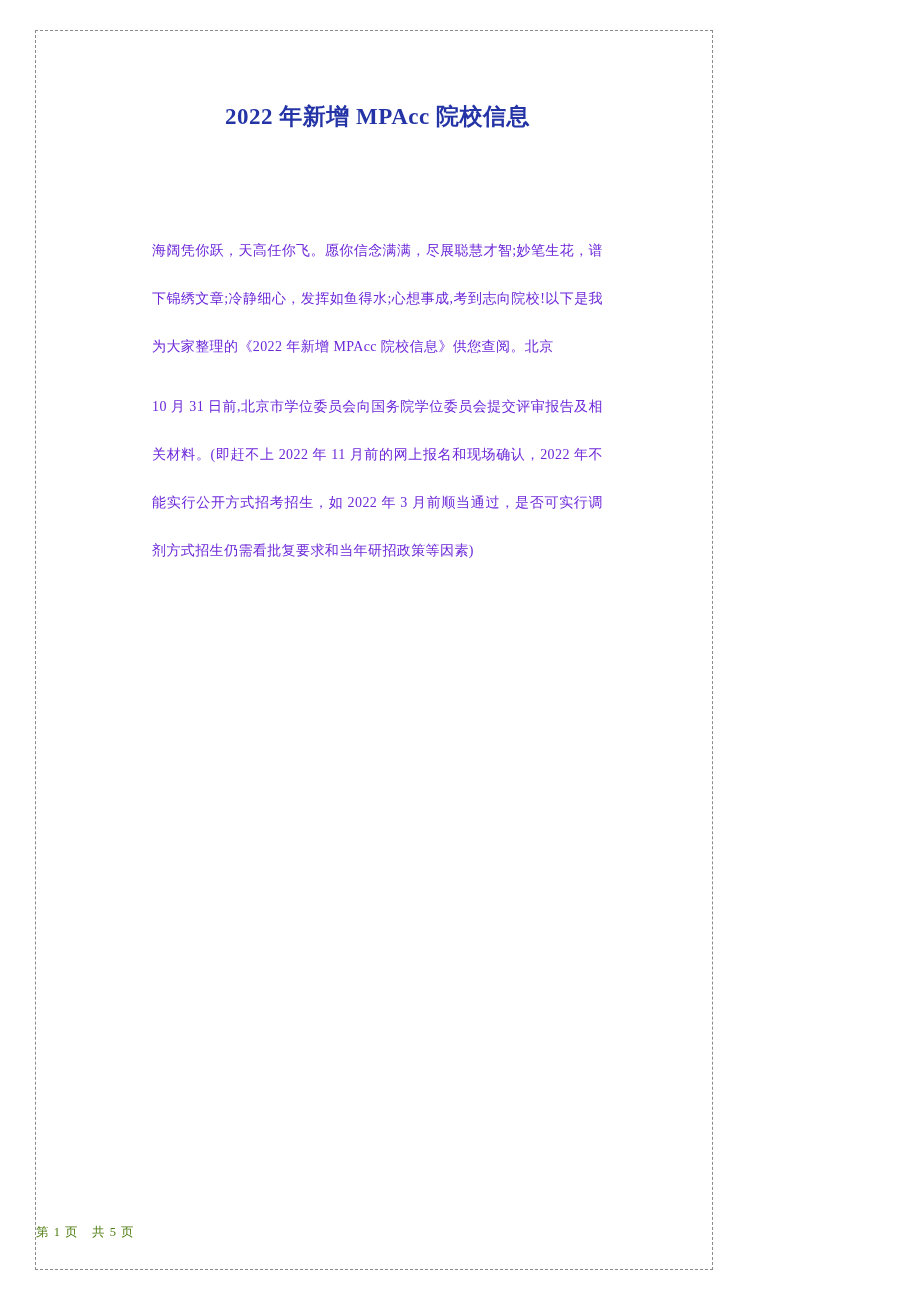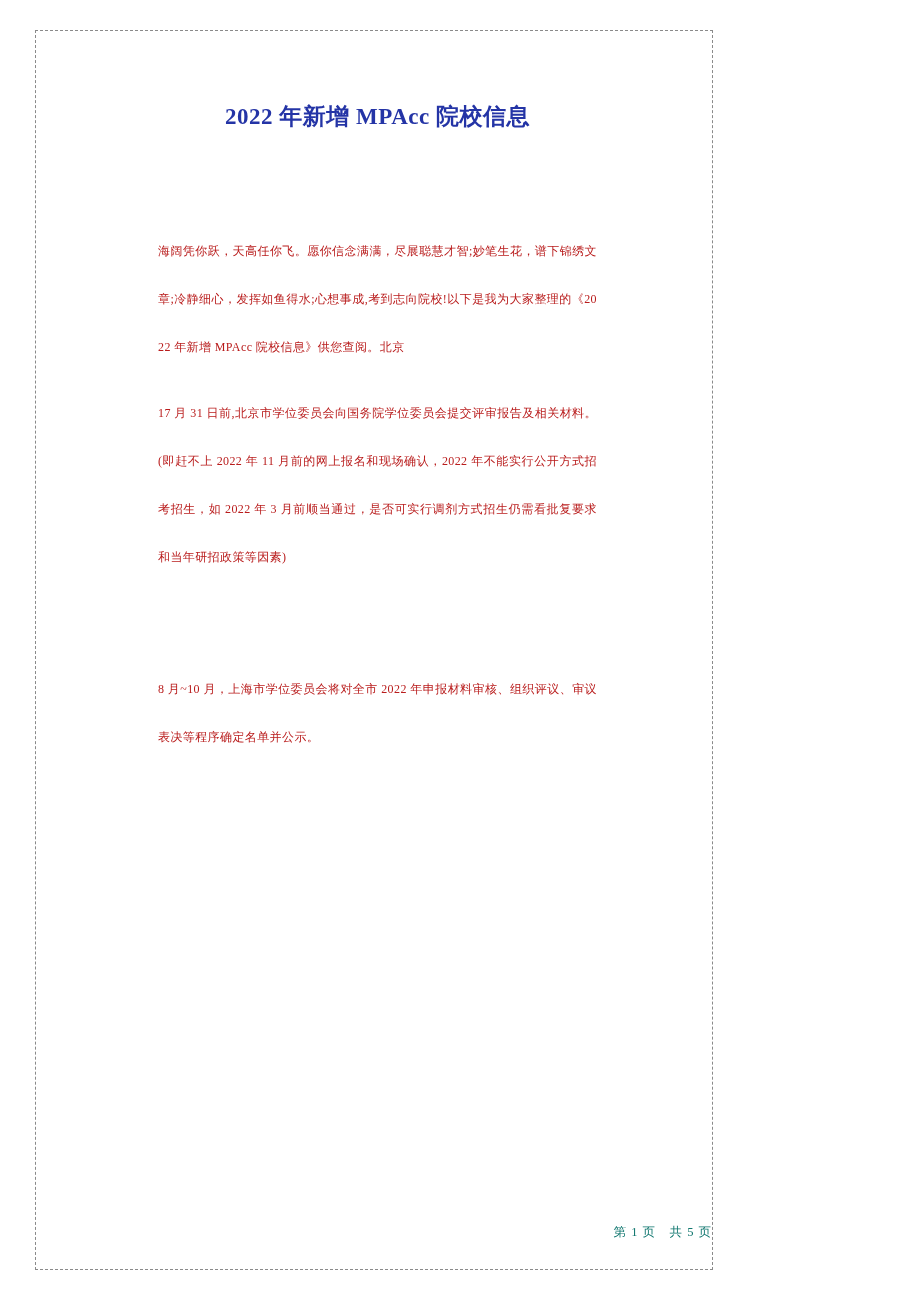--- a/index.html
+++ b/index.html
@@ -33,61 +33,60 @@
     }
     .title {
       margin: 0 0 95px 0;
       text-align: center;
       font-size: 23px;
       font-weight: bold;
       letter-spacing: 0.5px;
       color: #2434a6;
     }
     p.body {
-      margin: 18px;
-      font-size: 12px;
+      margin: 12px;
+      font-size: 14px;
       line-height: 48px;
-      color: #b91c1c;
+      color: #6d28d9;
       text-align: justify;
       letter-spacing: 0.4px;
       word-break: break-all;
     }
     p.body.blank {
       min-height: 48px;
     }
     .footer {
       position: absolute;
       left: 0;
       right: 0;
       bottom: 28px;
-      text-align: right;
+      text-align: left;
       font-size: 12.5px;
-      color: #0f766e;
+      color: #4d7c0f;
       letter-spacing: 1px;
     }
   </style>
 </head>
 <body>
 
 <div class="page">
   <div class="frame">
 
     <div class="content">
       <h1 class="title" style="color: rgb(36, 52, 166);">2022 年新增 MPAcc 院校信息</h1>
 
       <p class="body">海阔凭你跃，天高任你飞。愿你信念满满，尽展聪慧才智;妙笔生花，谱下锦绣文章;冷静细心，发挥如鱼得水;心想事成,考到志向院校!以下是我为大家整理的《2022 年新增 MPAcc 院校信息》供您查阅。北京</p>
 
 
 
-      <p class="body">17 月 31 日前,北京市学位委员会向国务院学位委员会提交评审报告及相关材料。(即赶不上 2022 年 11 月前的网上报名和现场确认，2022 年不能实行公开方式招考招生，如 2022 年 3 月前顺当通过，是否可实行调剂方式招生仍需看批复要求和当年研招政策等因素)</p>
+      <p class="body">10 月 31 日前,北京市学位委员会向国务院学位委员会提交评审报告及相关材料。(即赶不上 2022 年 11 月前的网上报名和现场确认，2022 年不能实行公开方式招考招生，如 2022 年 3 月前顺当通过，是否可实行调剂方式招生仍需看批复要求和当年研招政策等因素)</p>
 
       <p class="body blank"></p>
 
 
 
-      <p class="body">8 月~10 月，上海市学位委员会将对全市 2022 年申报材料审核、组织评议、审议表决等程序确定名单并公示。</p>
 
     </div>
 
     <div class="footer">第 1 页　共 5 页</div>
 
   </div>
 </div>
 
 </body></html>

